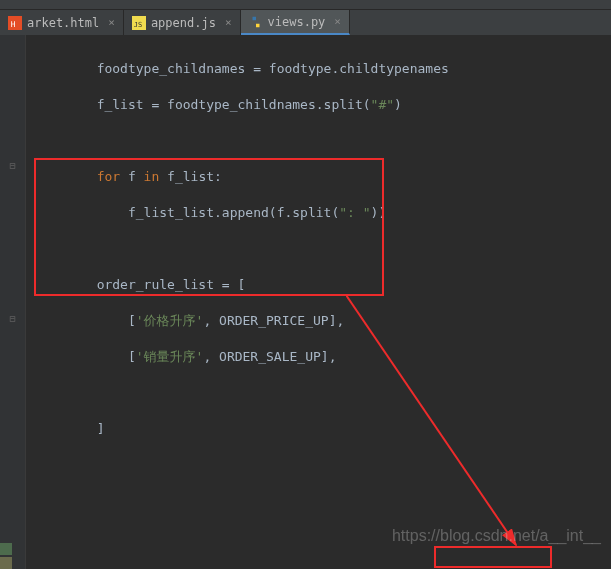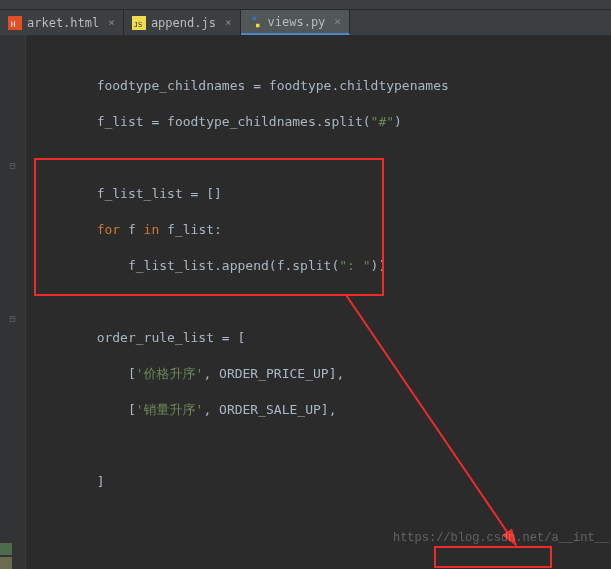--- a/index.html
+++ b/index.html
@@ -54,21 +54,21 @@
 }
 .gutter-mark {
   color: #606060;
   font-size: 10px;
   text-align: center;
   height: 18px;
   line-height: 18px;
 }
 .code {
   flex: 1;
-  padding: 24px 0 8px 8px;
+  padding: 7px 0 8px 8px;
   line-height: 18px;
   position: relative;
   white-space: pre;
 }
 .line { height: 18px; }
 .kw { color: #cc7832; }
 .str { color: #6a8759; }
 .ident { color: #a9b7c6; }
 .paren { color: #a9b7c6; }
 .annotation-box {
@@ -78,24 +78,24 @@
 }
 .box1 { top: 123px; left: 8px; width: 350px; height: 138px; }
 .box2 { top: 511px; left: 408px; width: 118px; height: 22px; }
 .arrow {
   position: absolute;
   pointer-events: none;
 }
 .watermark {
   position: absolute;
   bottom: 24px;
-  right: 2px;
+  right: 10px;
   color: rgba(200,200,200,0.35);
-  font-size: 12px;
-  font-family: Liberation Mono, monospace;
+  font-size: 16px;
+  font-family: Liberation Sans, sans-serif;
 }
 .left-gutter-icons {
   position: absolute;
   left: 0;
   bottom: 0;
   width: 14px;
   display: flex;
   flex-direction: column;
   gap: 2px;
 }
@@ -146,21 +146,20 @@
     <div class="gutter-mark" style="margin-top:135px">⊟</div>
     <div class="left-gutter-icons">
       <div class="gutter-sq"></div>
       <div class="gutter-sq2"></div>
     </div>
   </div>
   <div class="code">
 <div class="line">        <span class="ident">foodtype_childnames = foodtype.childtypenames</span></div>
 <div class="line">        <span class="ident">f_list = foodtype_childnames.split(</span><span class="str">"#"</span><span class="paren">)</span></div>
 <div class="line"></div>
-<div class="line">        <span class="ident">f_list_list = []</span></div>
 <div class="line">        <span class="kw">for</span><span> f </span><span class="kw">in</span><span> f_list:</span></div>
 <div class="line">            <span class="ident">f_list_list.append(f.split(</span><span class="str">": "</span><span class="paren">))</span></div>
 <div class="line"></div>
 <div class="line">        <span class="ident">order_rule_list = [</span></div>
 <div class="line">            [<span class="str">'价格升序'</span><span>, ORDER_PRICE_UP],</span></div>
 <div class="line">            [<span class="str">'销量升序'</span><span>, ORDER_SALE_UP],</span></div>
 <div class="line"></div>
 <div class="line">        <span>]</span></div>
 
 

